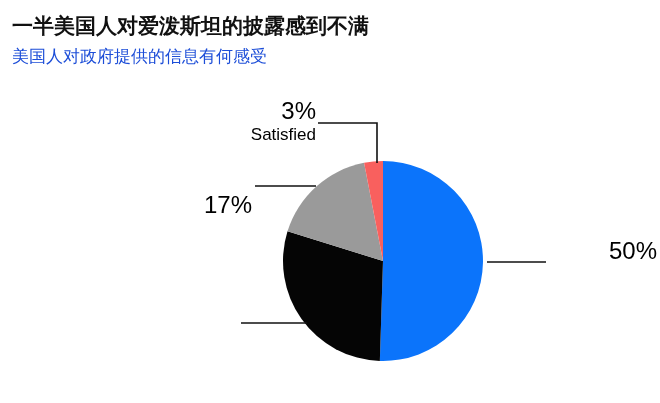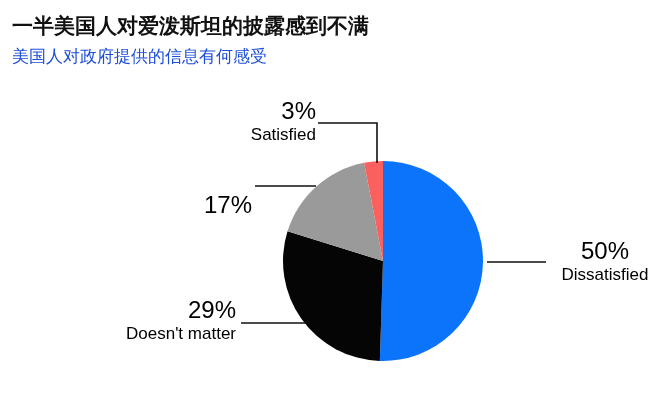--- a/index.html
+++ b/index.html
@@ -70,21 +70,21 @@
     font-size: 17px;
     font-weight: normal;
     color: #000000;
     display: block;
     margin-top: 2px;
   }
   .callout.right-align {
     text-align: right;
   }
   .callout.left-align {
-    text-align: center;
+    text-align: right;
   }
 
   #callout-satisfied {
     left: 96px;
     top: 98px;
     width: 220px;
   }
   #callout-havent-heard {
     left: 18px;
     top: 160px;
@@ -134,23 +134,18 @@
 
   <div class="callout right-align" id="callout-satisfied">
     <span class="pct">3%</span>
     <span class="name">Satisfied</span>
   </div>
 
   <div class="callout right-align" id="callout-havent-heard">
     <span class="pct">17%</span>
   </div>
 
-  <div class="callout right-align" id="callout-doesnt-matter">
-    <span class="pct">29%</span>
-    <span class="name">Doesn't matter</span>
-  </div>
 
   <div class="callout left-align" id="callout-dissatisfied">
     <span class="pct">50%</span>
-    <span class="name">Dissatisfied</span>
   </div>
 
 </div>
 
 </body></html>

